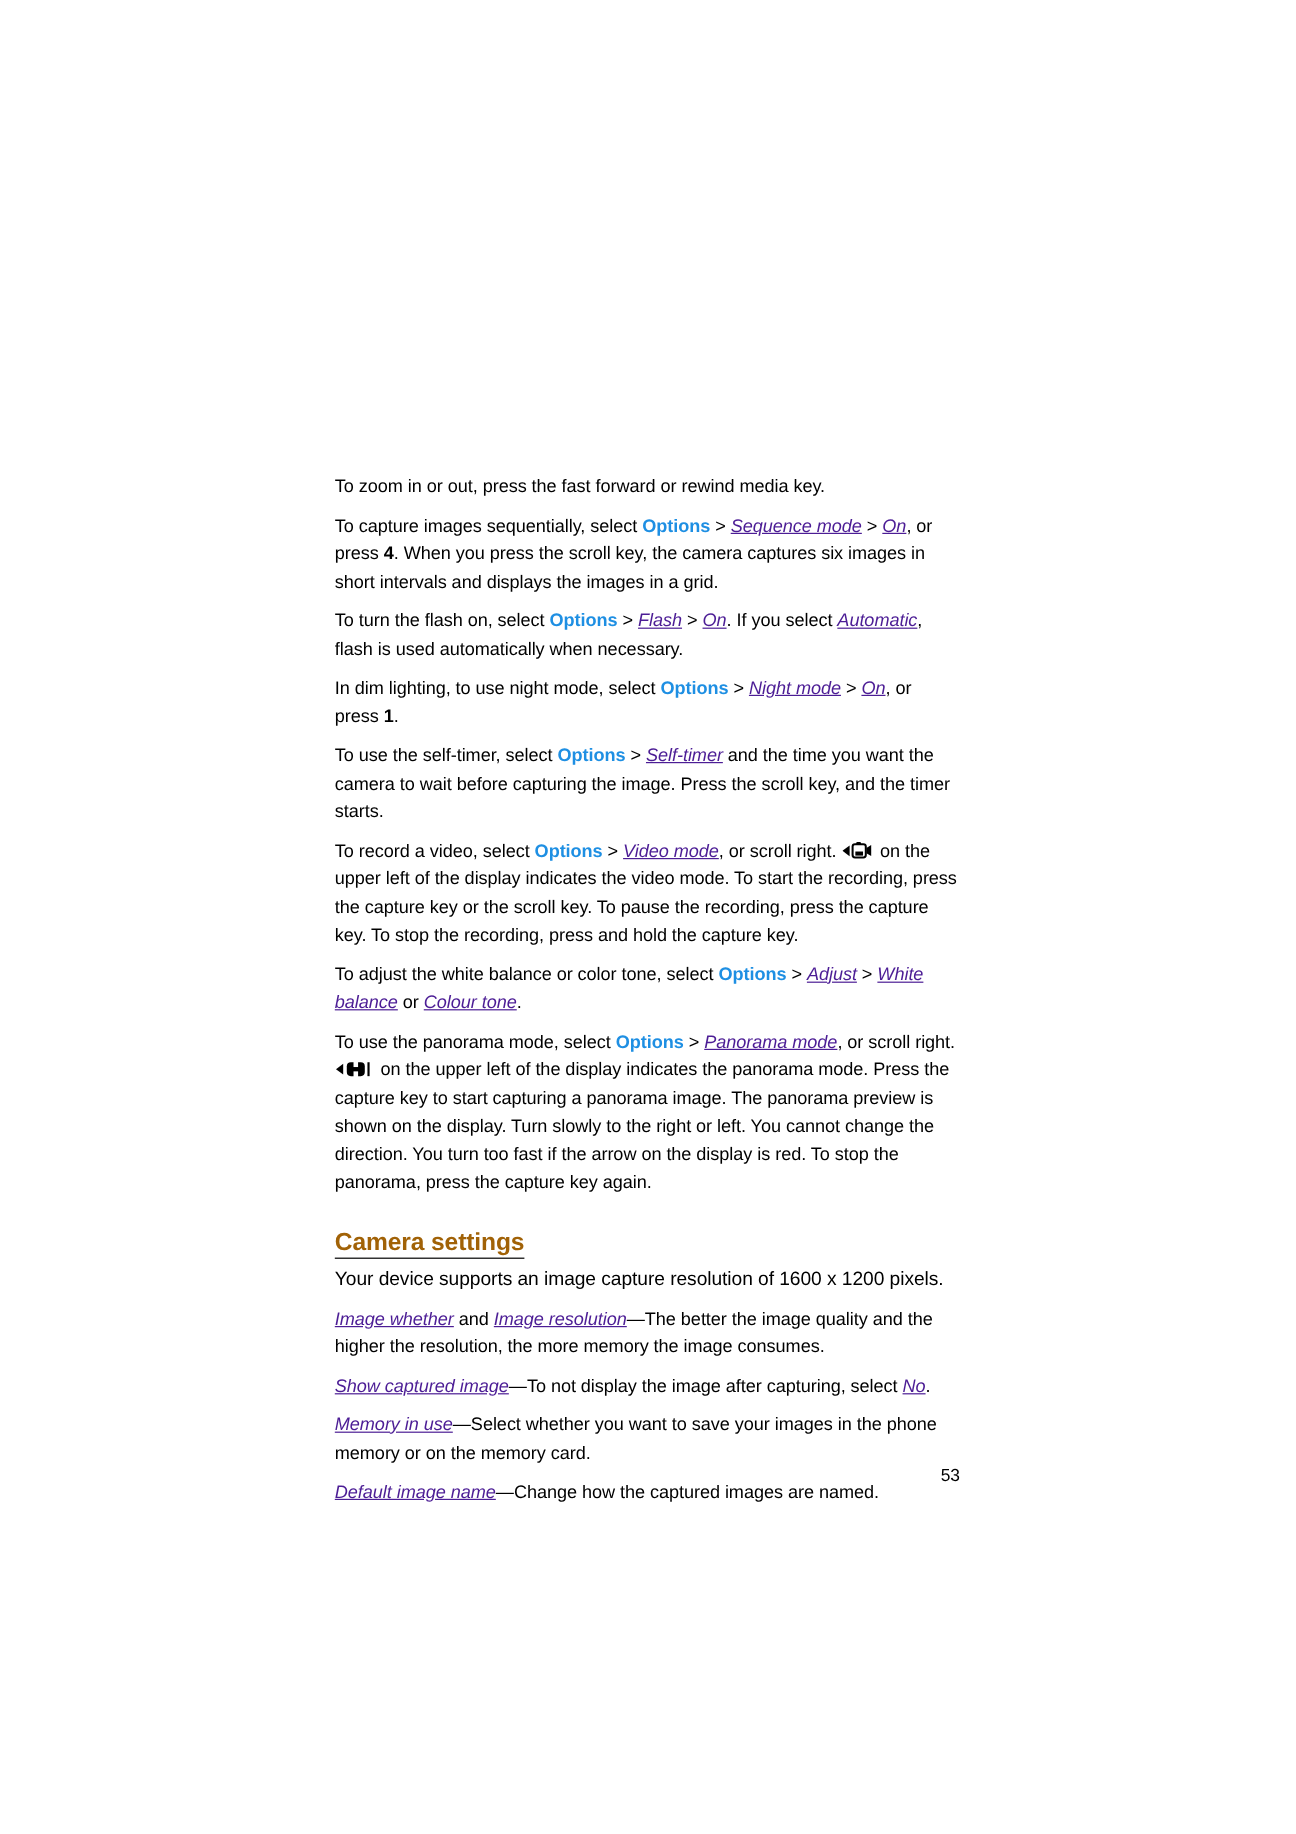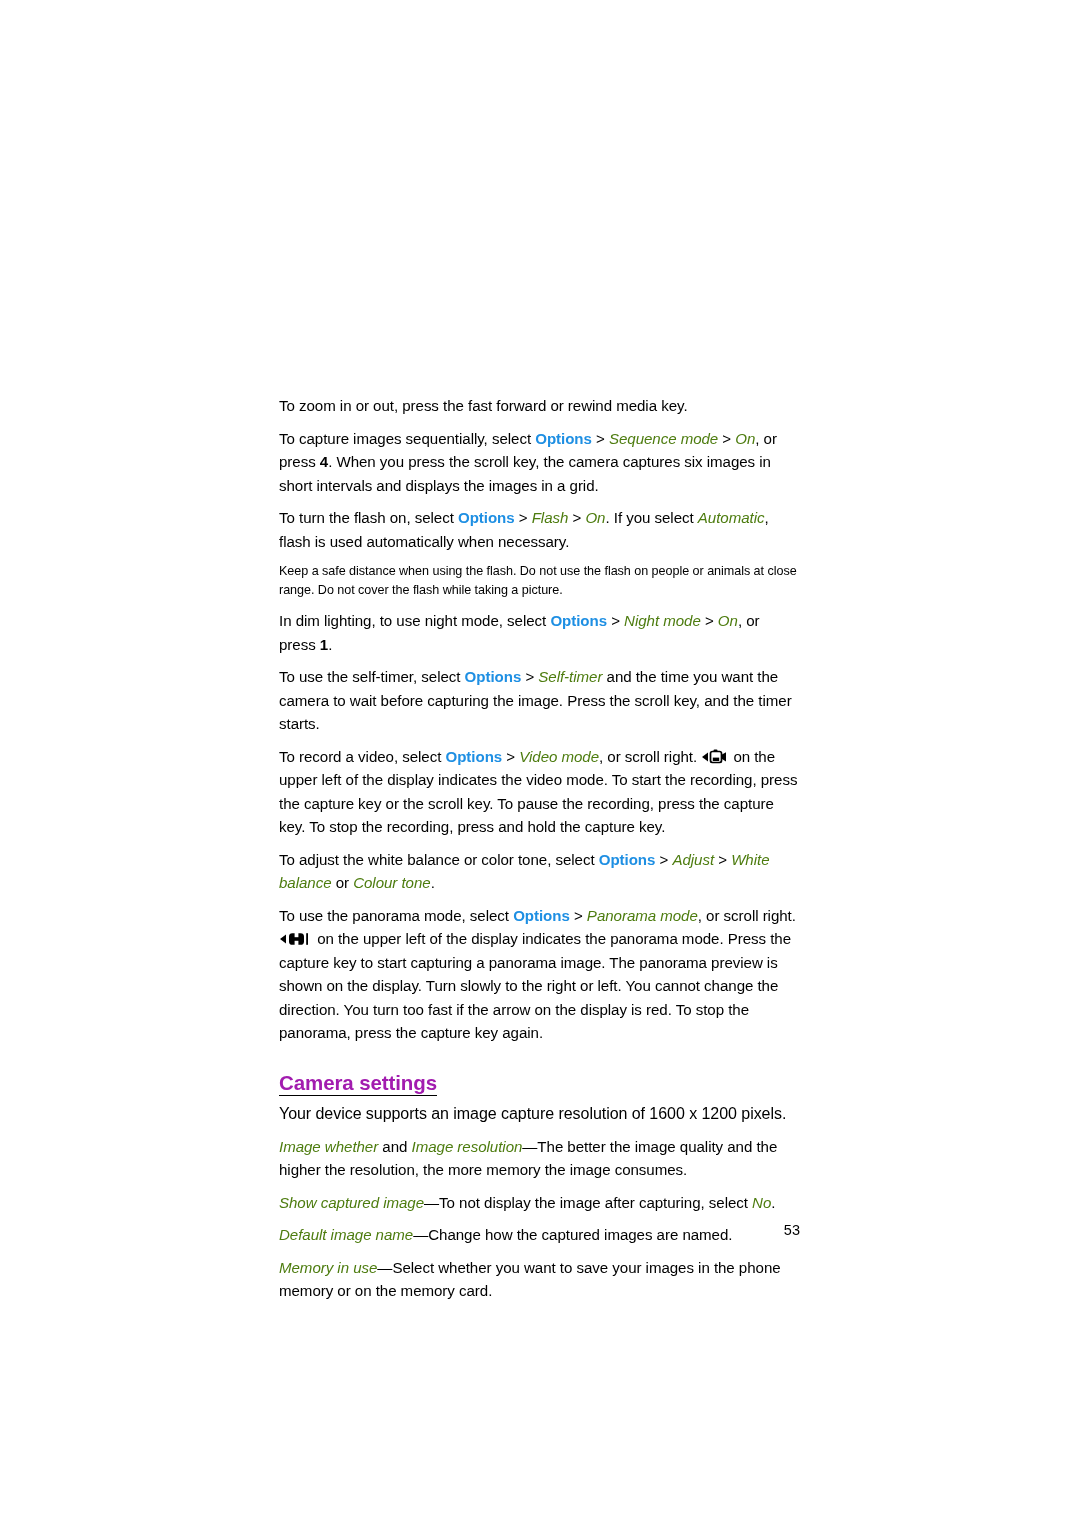--- a/index.html
+++ b/index.html
@@ -42,31 +42,32 @@
   .caption {
     font-size: 16px;
     line-height: 18.5px;
     margin-bottom: 11px;
     letter-spacing: -0.05px;
   }
   .blue {
     color: #1e8fe3;
   }
   .blue-i {
-    color: #4d7c0f;
+    color: #4c1d95;
     font-style: italic;
+    text-decoration: underline;
   }
   .b {
     font-weight: bold;
     text-align: center;
   }
   h2.heading {
     font-size: 20.5px;
     font-weight: bold;
-    color: #a21caf;
+    color: #a16207;
     margin: 19px 0 9px 0;
     padding-bottom: 2px;
     display: inline-block;
     border-bottom: 1.6px solid #000000;
     letter-spacing: -0.1px;
   }
   .heading-wrap {
     line-height: 1;
   }
   .pagenum {
@@ -90,21 +91,20 @@
 
 <div class="page">
   <div class="content">
 
     <p class="para"><span>To zoom in or out, press the fast forward or rewind media key.</span></p>
 
     <p class="para"><span>To capture images sequentially, select </span><span class="blue b">Options</span><span> &gt; </span><span class="blue-i">Sequence mode</span><span> &gt; </span><span class="blue-i">On</span><span>, or press </span><span class="b">4</span><span>. When you press the scroll key, the camera captures six images in short intervals and displays the images in a grid.</span></p>
 
     <p class="para"><span>To turn the flash on, select </span><span class="blue b">Options</span><span> &gt; </span><span class="blue-i">Flash</span><span> &gt; </span><span class="blue-i">On</span><span>. If you select </span><span class="blue-i">Automatic</span><span>, flash is used automatically when necessary.</span></p>
 
-    <p class="note"><span>Keep a safe distance when using the flash. Do not use the flash on people or animals at close range. Do not cover the flash while taking a picture.</span></p>
 
     <p class="para"><span>In dim lighting, to use night mode, select </span><span class="blue b">Options</span><span> &gt; </span><span class="blue-i">Night mode</span><span> &gt; </span><span class="blue-i">On</span><span>, or press </span><span class="b">1</span><span>.</span></p>
 
     <p class="para"><span>To use the self-timer, select </span><span class="blue b">Options</span><span> &gt; </span><span class="blue-i">Self-timer</span><span> and the time you want the camera to wait before capturing the image. Press the scroll key, and the timer starts.</span></p>
 
     <p class="para"><span>To record a video, select </span><span class="blue b">Options</span><span> &gt; </span><span class="blue-i">Video mode</span><span>, or scroll right. </span><span class="icon"><svg width="26" height="16" viewBox="0 0 26 16">
             <polygon points="0,8 6,3.5 6,12.5" fill="#000"></polygon>
             <rect x="8.5" y="2.5" width="11" height="11" rx="2" fill="none" stroke="#000" stroke-width="1.7"></rect>
             <rect x="10.8" y="8.6" width="6.4" height="3.4" fill="#000"></rect>
             <polygon points="20,5.6 24,3.2 24,12.4 20,10" fill="#000"></polygon>
@@ -125,19 +125,19 @@
       <h2 class="heading">Camera settings</h2>
     </div>
 
     <p class="caption"><span>Your device supports an image capture resolution of 1600 x 1200 pixels.</span></p>
 
 
     <p class="para"><span class="blue-i">Image whether</span><span> and </span><span class="blue-i">Image resolution</span><span>—The better the image quality and the higher the resolution, the more memory the image consumes.</span></p>
 
     <p class="para"><span class="blue-i">Show captured image</span><span>—To not display the image after capturing, select </span><span class="blue-i">No</span><span>.</span></p>
 
+    <p class="para"><span class="blue-i">Memory in use</span><span>—Select whether you want to save your images in the phone memory or on the memory card.</span></p>
+
     <p class="para"><span class="blue-i">Default image name</span><span>—Change how the captured images are named.</span></p>
-
-    <p class="para"><span class="blue-i">Memory in use</span><span>—Select whether you want to save your images in the phone memory or on the memory card.</span></p>
 
     <div class="pagenum">53</div>
   </div>
 </div>
 
 </body></html>

